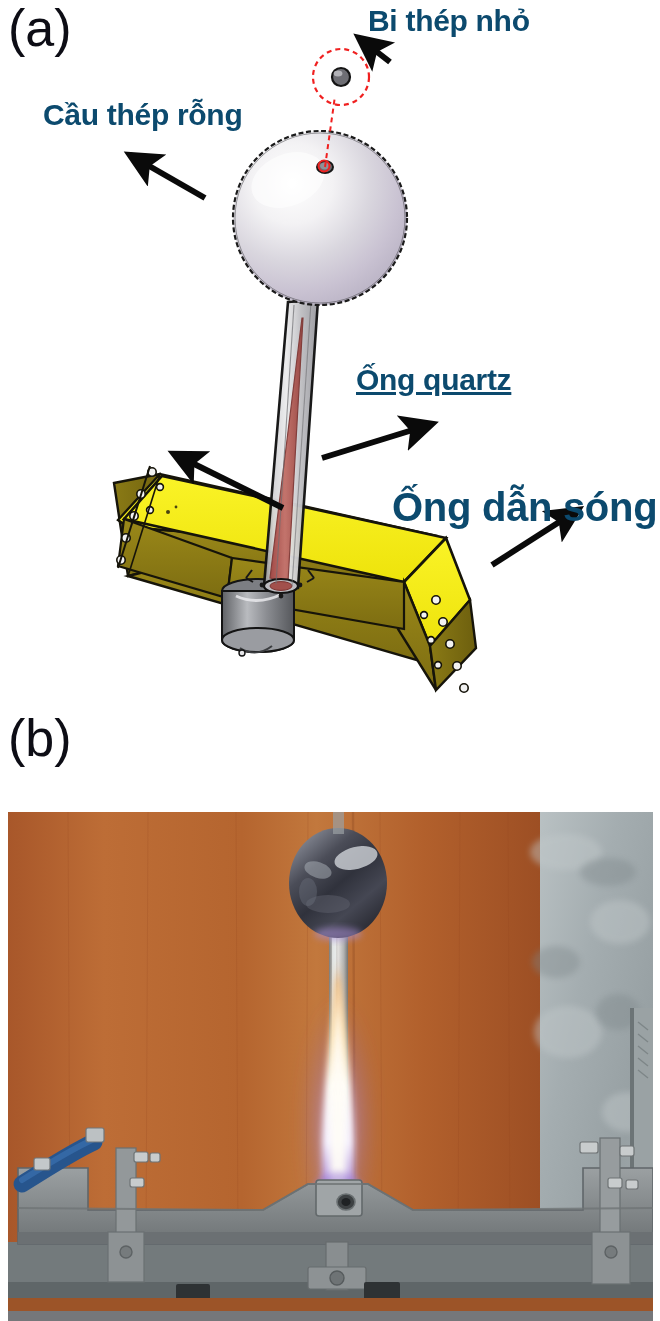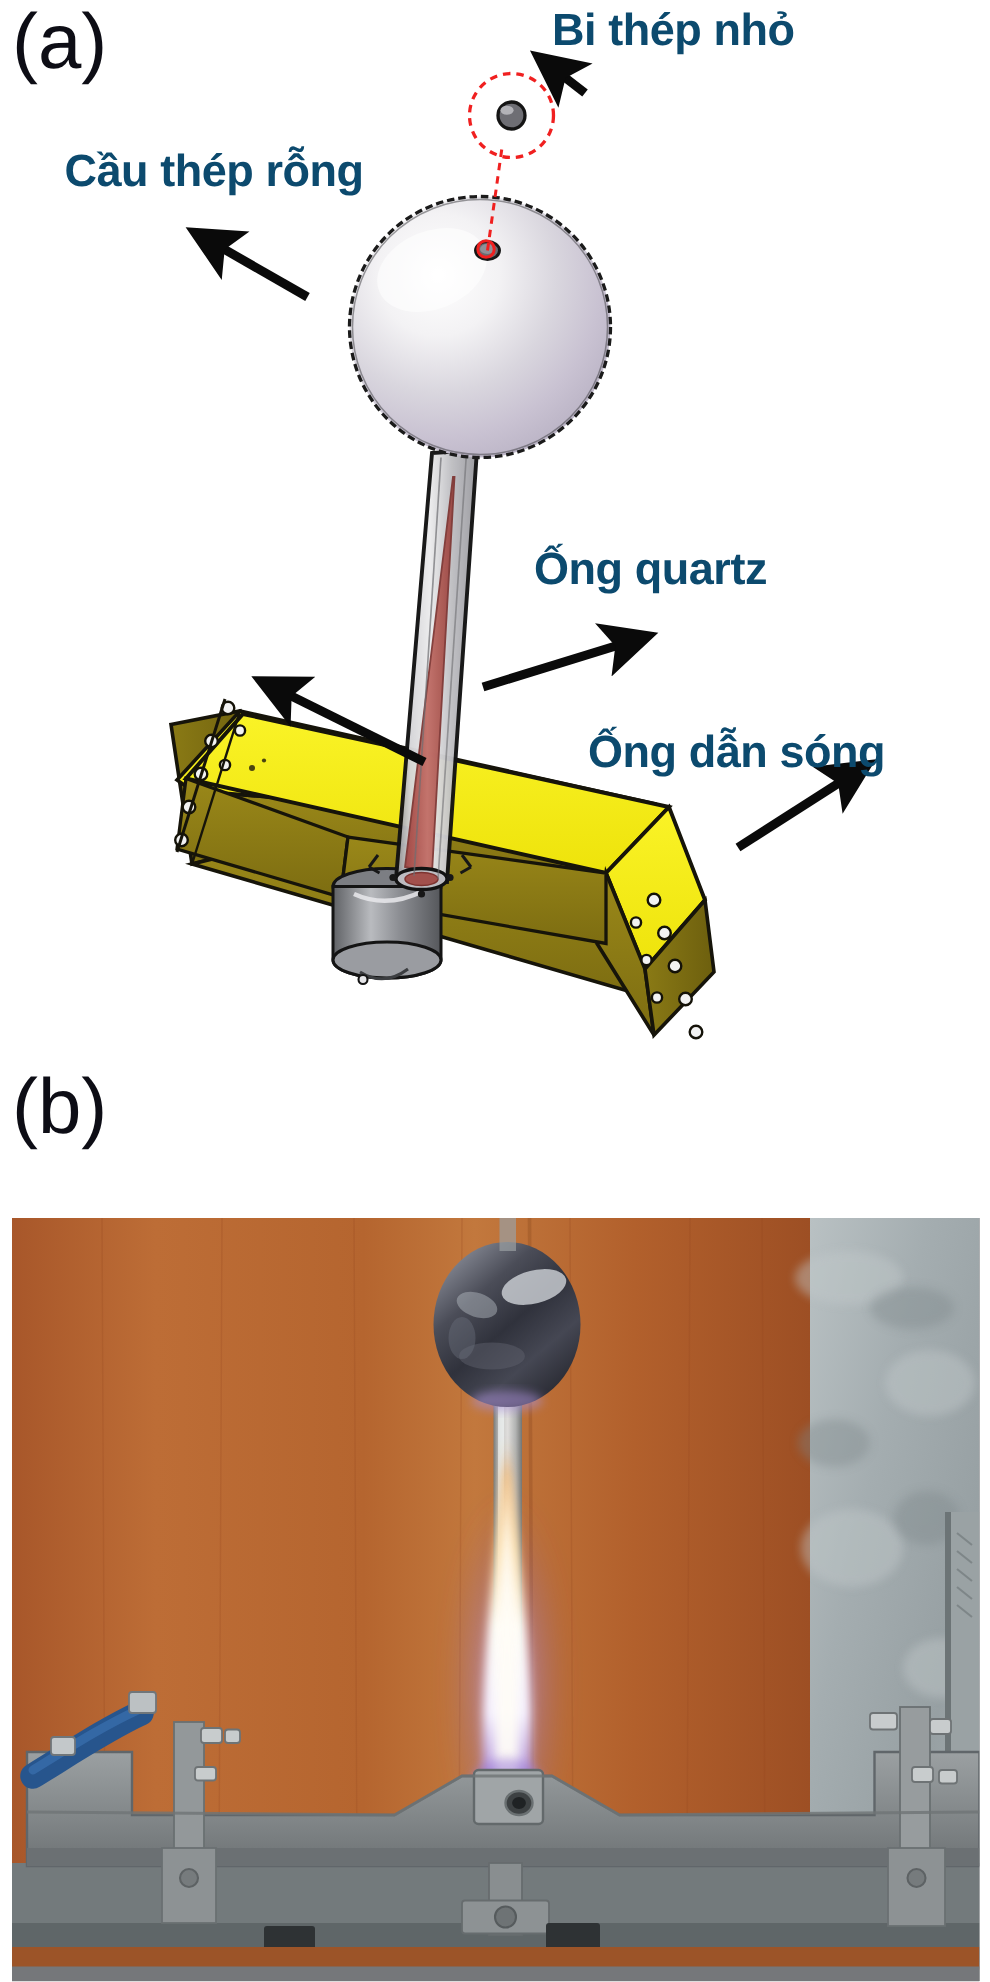--- a/index.html
+++ b/index.html
@@ -222,24 +222,24 @@
         <path d="M322,458 L432,424"></path>
         <path d="M283,508 L174,454"></path>
         <path name="arrow-waveguide" d="M492,565 L578,510"></path>
       </g>
     </svg>
 
     <div class="lbl" style="left:368px; top:6px; font-size:30px;">Bi thép nhỏ</div>
 
     <div class="lbl" style="left:9px; top:100px; font-size:30px;margin-left:34px;">Cầu thép rỗng</div>
 
-    <div class="lbl" style="left:356px; top:365px; font-size:30px;">Ống quartz</div>
-
-
-    <div class="lbl" style="left:392px; top:487px; font-size:30px;">Ống dẫn sóng</div>
+    <div class="lbl" style="left:356px; top:365px; font-size:30px;text-decoration:underline;">Ống quartz</div>
+
+
+    <div class="lbl" style="left:392px; top:487px; font-size:40px;">Ống dẫn sóng</div>
   </div>
 
   <div id="panel-b">
 
     <div class="panel-tag" style="left:8px; top:0px;">(b)</div>
 
     <div id="photo">
       <svg id="photo-svg" width="645" height="509" viewBox="0 0 645 509">
         <defs>
           <linearGradient id="woodGrad" x1="0" y1="0" x2="1" y2="0">

